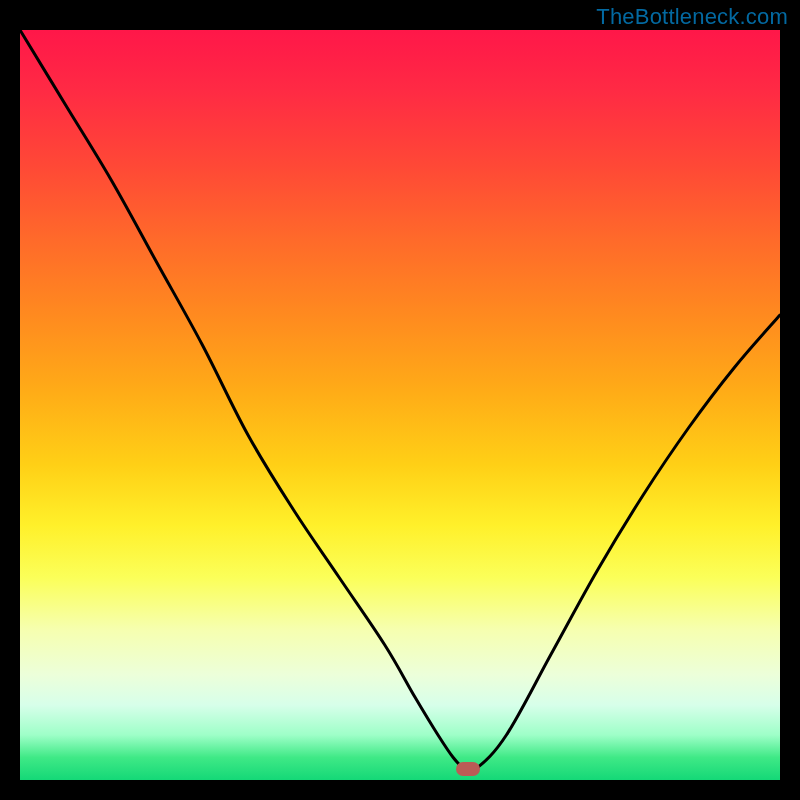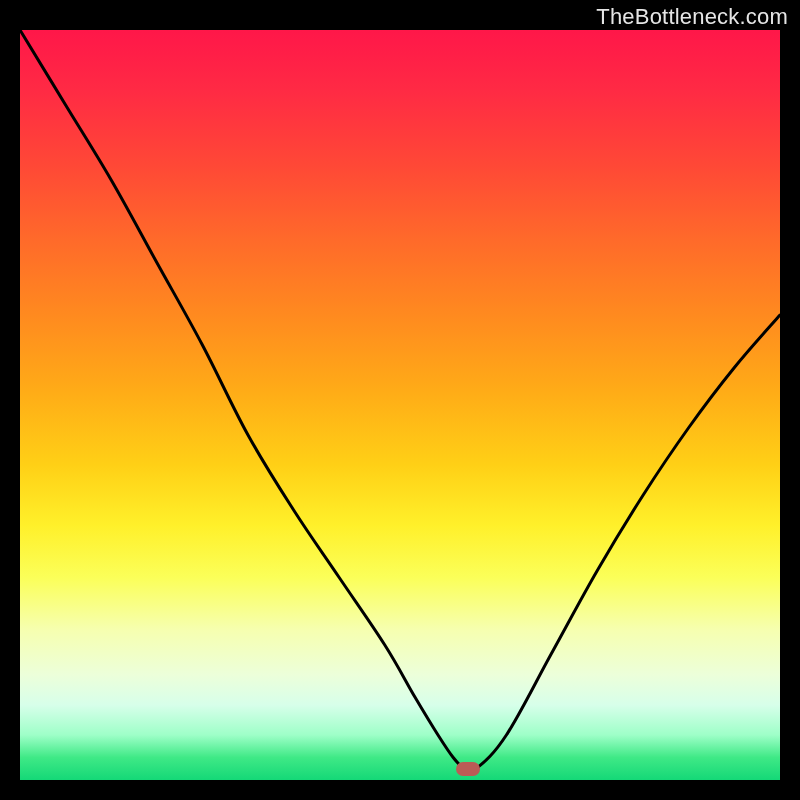--- a/index.html
+++ b/index.html
@@ -14,21 +14,21 @@
   .frame {
     position: relative;
     width: 800px;
     height: 800px;
     background: #000;
   }
   .watermark {
     position: absolute;
     top: 4px;
     right: 12px;
-    color: #e5e5e5;
+    color: #0369a1;
     font-size: 22px;
     font-weight: 500;
     letter-spacing: 0.2px;
     user-select: none;
   }
   .plot-area {
     position: absolute;
     left: 20px;
     top: 30px;
     width: 760px;

